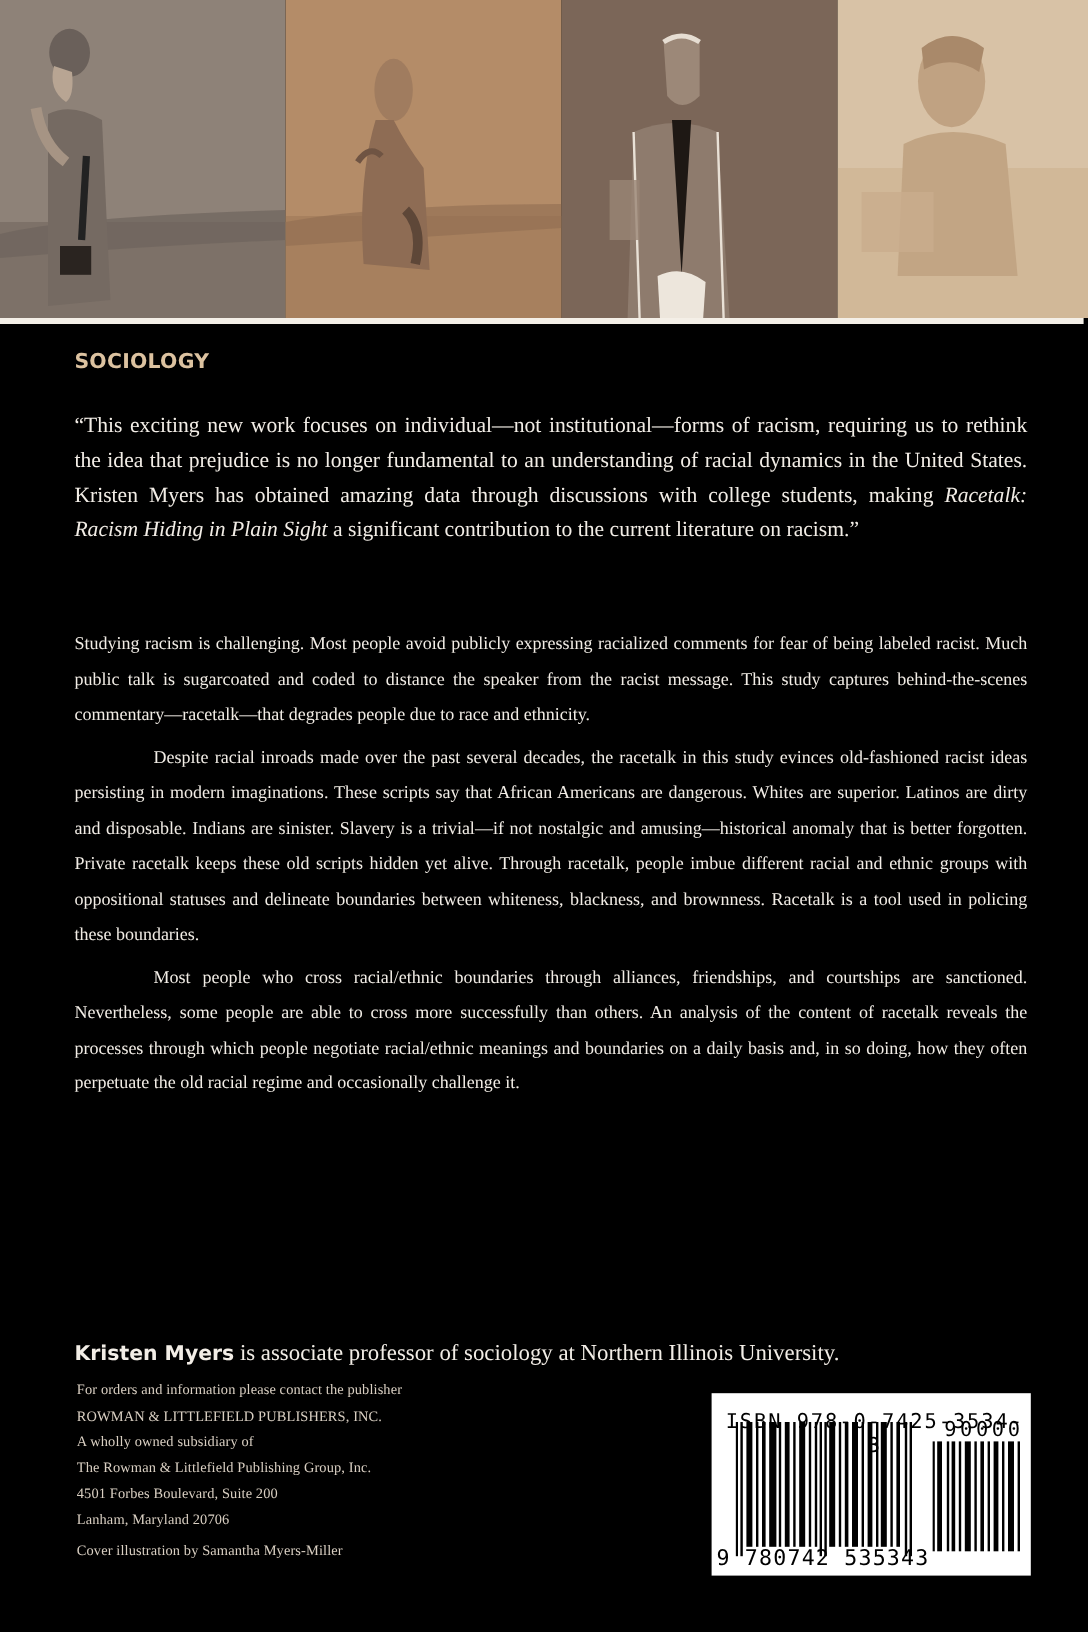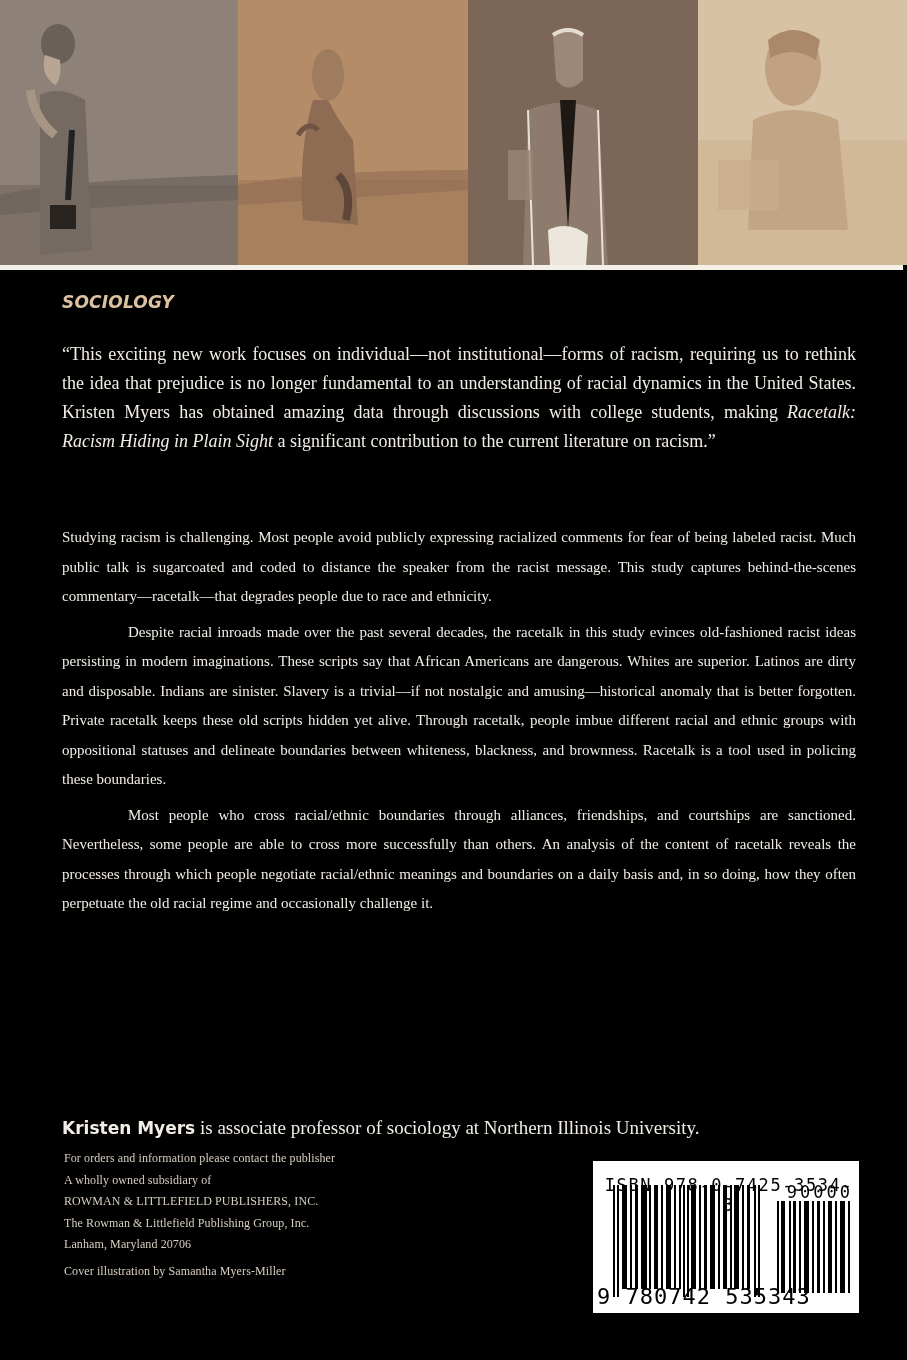--- a/index.html
+++ b/index.html
@@ -10,21 +10,21 @@
     }
     .illustration {
       position: absolute; left: 0; top: 0; width: 907px; height: 265px; display: flex;
     }
     .panel { position: relative; height: 100%; overflow: hidden; }
     .panel svg { position: absolute; left: 0; top: 0; width: 100%; height: 100%; }
     .rule-line { position: absolute; left: 0; top: 265px; width: 903px; height: 5px; background: #f4efe7; }
 
     .category {
       position: absolute; left: 62px; top: 292px; font-family: "DejaVu Sans", sans-serif;
-      font-weight: bold; font-size: 17px; letter-spacing: 0.2px; color: #dcc2a0; font-style: italic;
+      font-weight: bold; font-size: 17px; letter-spacing: 0.2px; color: #dcc2a0;
     }
     .text-block { position: absolute; left: 62px; width: 794px; font-size: 18px; line-height: 29px; }
     .quote { top: 340px; text-align: justify; }
     .quote p { margin: 0; }
     .quote em { font-style: italic; }
     .attribution-line { display: flex; justify-content: space-between; }
     .attribution { color: #dcc2a0; }
     .attribution b { font-weight: bold; }
 
     .description { top: 523px; text-align: justify; font-size: 15px; line-height: 29.5px; }
@@ -40,21 +40,21 @@
     }
     .publisher div { white-space: nowrap; }
     .publisher .credit { margin-top: 5px; }
 
     .barcode {
       position: absolute; left: 593px; top: 1161px; width: 266px; height: 152px; background: #fff;
       color: #000; font-family: "DejaVu Sans Mono", "Liberation Mono", monospace;
     }
     .isbn-text { position: absolute; left: 6px; top: 14px; font-size: 17px; letter-spacing: 1.6px; text-align: center; }
     .addon-digits { position: absolute; right: 6px; top: 21px; font-size: 17px; letter-spacing: 3px; }
-    .ean-digits { position: absolute; left: 4px; bottom: 4px; font-size: 22px; letter-spacing: 1px; }
+    .ean-digits { position: absolute; left: 4px; bottom: 4px; font-size: 18px; letter-spacing: 1px; }
     .bars-main { position: absolute; left: 20px; top: 24px; width: 148px; height: 112px; }
     .bars-addon { position: absolute; left: 184px; top: 40px; width: 76px; height: 92px; }
   </style>
 </head>
 <body>
 
 <div class="illustration">
   <div class="panel" style="width:238px;background:#8e8278">
     <svg viewBox="0 0 238 265" preserveAspectRatio="none">
       <rect x="0" y="185" width="238" height="80" fill="#7d7168"></rect>
@@ -113,23 +113,24 @@
   <p class="indent">Despite racial inroads made over the past several decades, the racetalk in this study evinces old-fashioned racist ideas persisting in modern imaginations. These scripts say that African Americans are dangerous. Whites are superior. Latinos are dirty and disposable. Indians are sinister. Slavery is a trivial—if not nostalgic and amusing—historical anomaly that is better forgotten. Private racetalk keeps these old scripts hidden yet alive. Through racetalk, people imbue different racial and ethnic groups with oppositional statuses and delineate boundaries between whiteness, blackness, and brownness. Racetalk is a tool used in policing these boundaries.</p>
   <p class="indent">Most people who cross racial/ethnic boundaries through alliances, friendships, and courtships are sanctioned. Nevertheless, some people are able to cross more successfully than oth­ers. An analysis of the content of racetalk reveals the processes through which people negotiate racial/ethnic meanings and boundaries on a daily basis and, in so doing, how they often perpet­uate the old racial regime and occasionally challenge it.</p>
 </div>
 
 <div class="bio">
   <span class="bio-name">Kristen Myers</span><span> is associate professor of sociology at Northern Illinois University.</span>
 </div>
 
 <div class="publisher">
   <div>For orders and information please contact the publisher</div>
+  <div>ROWMAN &amp; LITTLEFIELD PUBLISHERS, INC.</div>
   <div>A wholly owned subsidiary of</div>
-  <div>ROWMAN &amp; LITTLEFIELD PUBLISHERS, INC.</div>
   <div>The Rowman &amp; Littlefield Publishing Group, Inc.</div>
+  <div>4501 Forbes Boulevard, Suite 200</div>
   <div>Lanham, Maryland 20706</div>
   <div class="credit">Cover illustration by Samantha Myers-Miller</div>
 </div>
 
 <div class="barcode">
   <div class="isbn-text">ISBN 978-0-7425-3534-3</div>
   <div class="addon-digits">90000</div>
   <svg class="bars-main" viewBox="0 0 148 112" preserveAspectRatio="none">
     <g fill="#000">
       <rect x="0" y="0" width="2" height="112"></rect>

